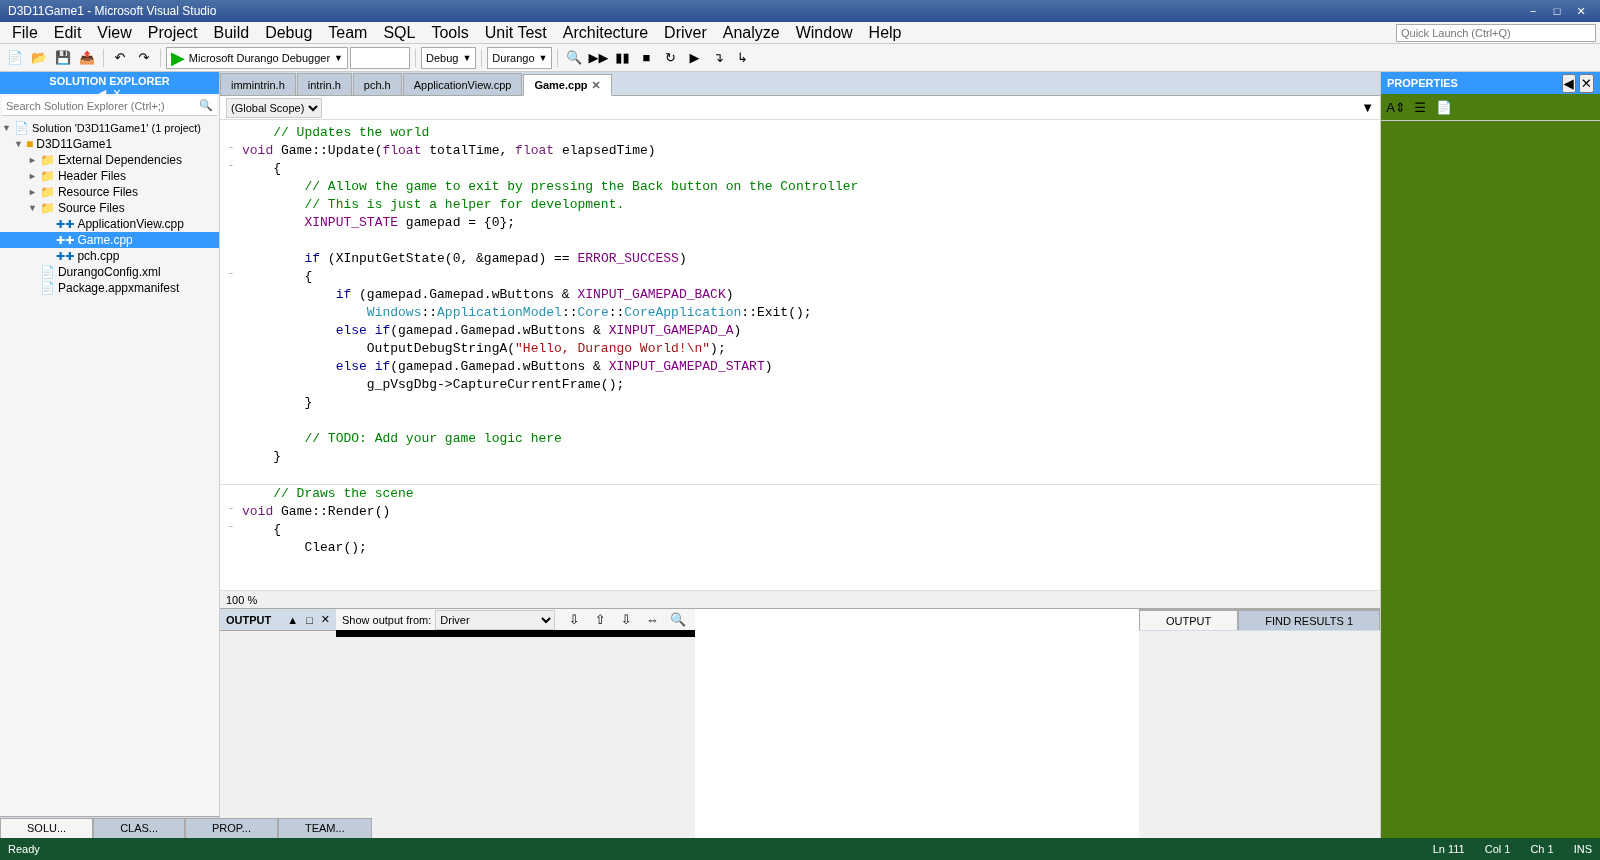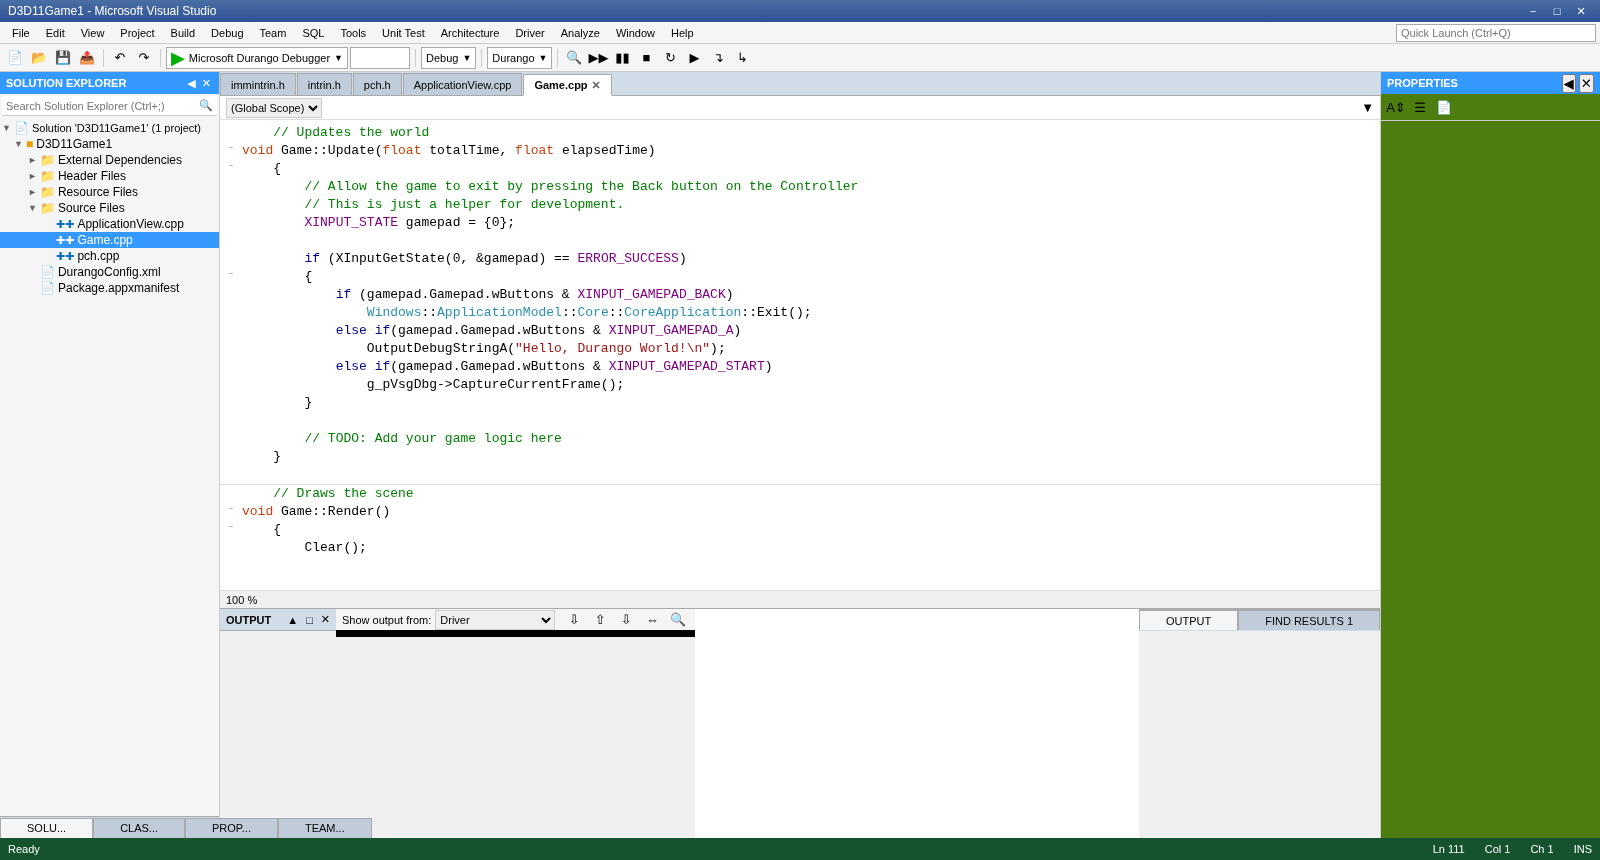--- a/index.html
+++ b/index.html
@@ -27,21 +27,21 @@
     #menu-bar {
       background: #f5f5f5;
       height: 22px;
       display: flex;
       align-items: center;
       border-bottom: 1px solid #ccc;
       padding: 0 4px;
     }
     .menu-item {
       padding: 2px 8px;
-      font-size: 11px;
+      font-size: 16px;
       cursor: pointer;
       height: 32px;
       display: flex;
       align-items: center;
     }
 
     
     #toolbar {
       background: #f5f5f5;
       height: 28px;
@@ -81,20 +81,21 @@
     #se-header {
       background: #3399ff;
       color: #fff;
       padding: 3px 6px;
       font-size: 11px;
       font-weight: bold;
       display: flex;
       align-items: center;
       justify-content: space-between;
       height: 22px;
+      flex-direction: column;
     }
     #se-header .se-controls { display: flex; gap: 2px; }
     #se-header .se-btn { background: transparent; border: none; color: #fff; cursor: pointer; font-size: 11px; padding: 0 2px; }
     #se-search {
       padding: 3px 4px;
       display: flex;
       align-items: center;
       border-bottom: 1px solid #ccc;
       background: #fff;
       margin: 2px;
@@ -168,21 +169,21 @@
       display: flex;
       min-height: 18px;
       line-height: 18px;
       padding: 0 8px;
     }
     .line-content { white-space: pre; }
     .collapse-btn { color: #666; font-size: 10px; cursor: pointer; margin-right: 2px; width: 12px; }
 
     
     .c-keyword { color: #00008b; }
-    .c-type { color: #c2410c; }
+    .c-type { color: #701a75; }
     .c-comment { color: #008000; }
     .c-string { color: #a31515; }
     .c-function { color: #000; }
     .c-macro { color: #800080; }
     .c-class { color: #2b91af; }
 
     
     #zoom-bar {
       height: 18px;
       background: #f0f0f0;

